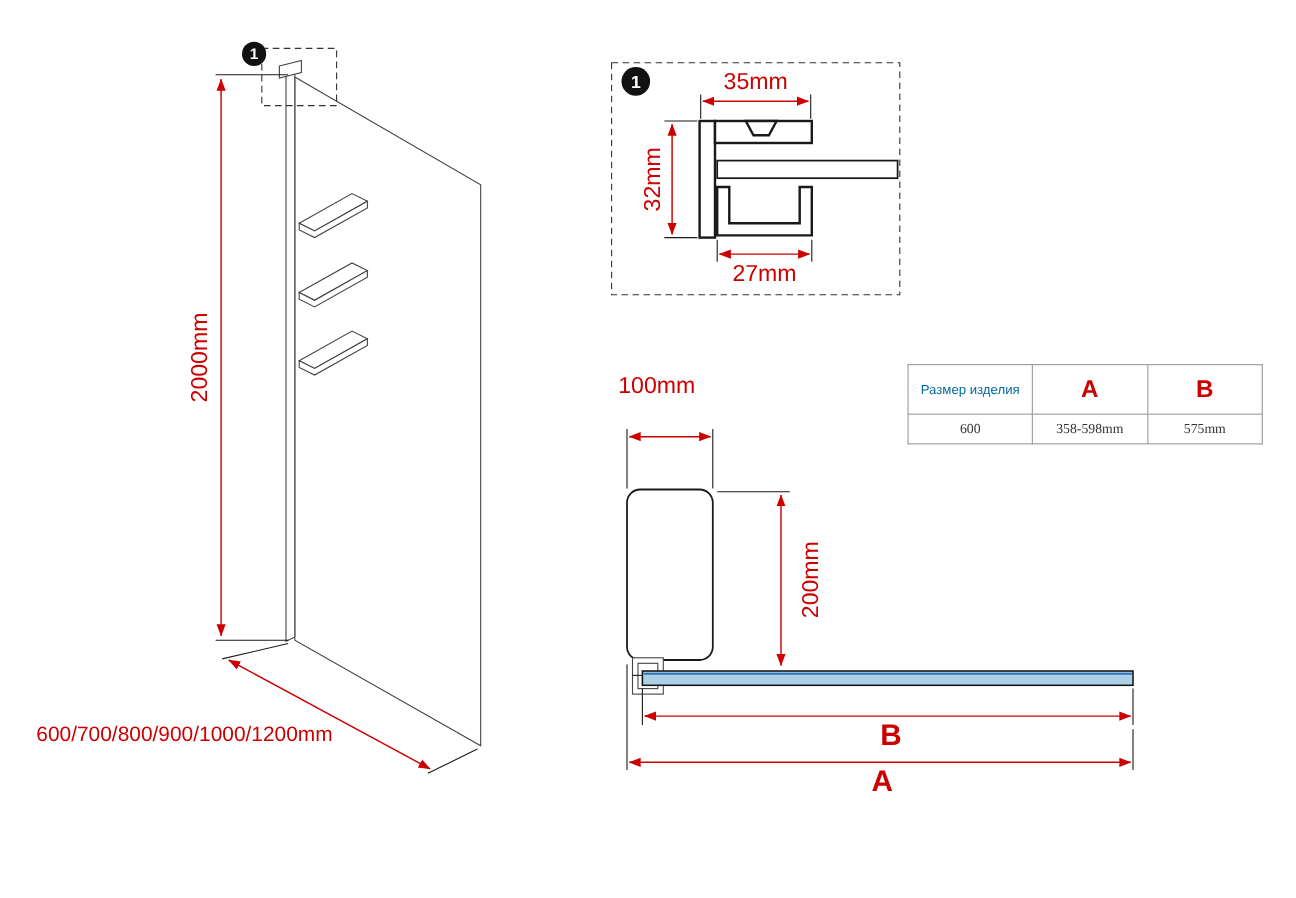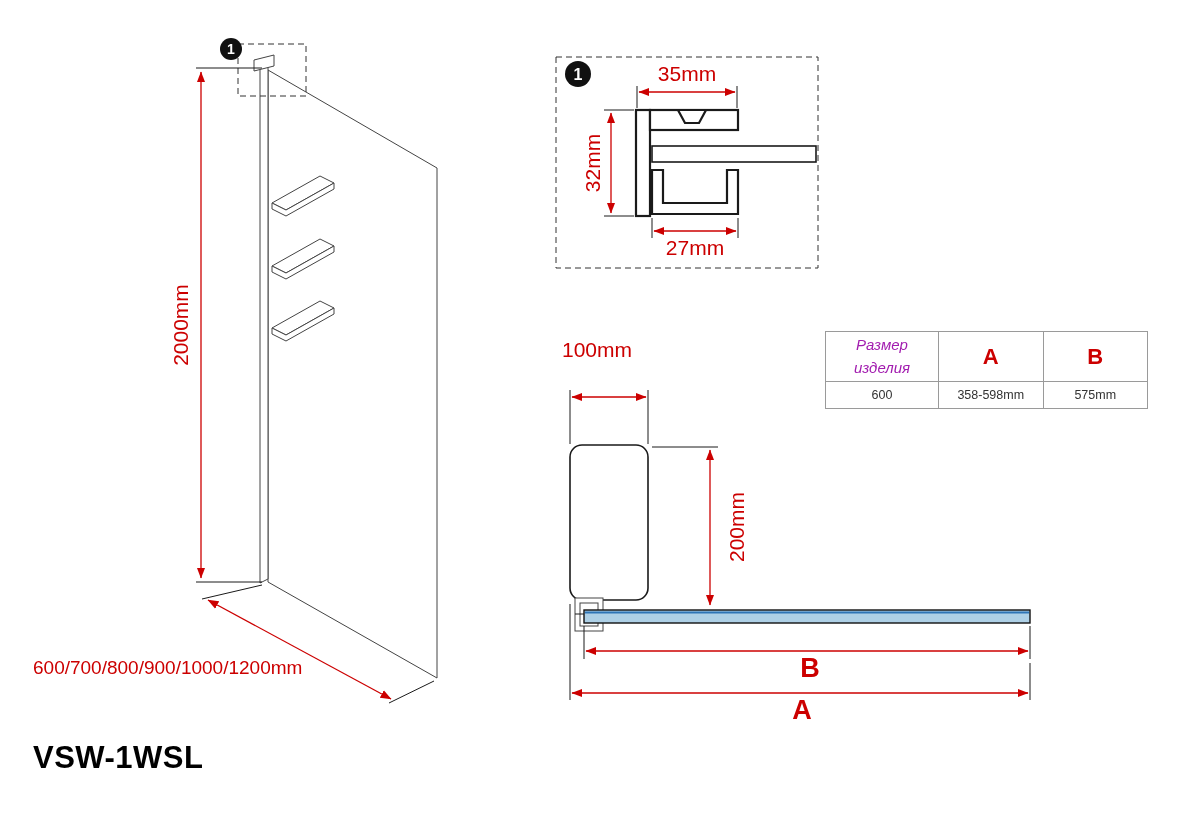--- a/index.html
+++ b/index.html
@@ -11,23 +11,23 @@
   .dimtext{fill:#cc0000;font-size:21px;}
   .dimtext-small{fill:#cc0000;font-size:19px;}
   .dimtext-big{fill:#cc0000;font-size:27px;font-weight:bold;}
   .outline{fill:#ffffff;stroke:#1a1a1a;stroke-width:2.2;}
   .thin-outline{fill:#ffffff;stroke:#444;stroke-width:1;}
   .dashedbox{fill:none;stroke:#333;stroke-width:1;stroke-dasharray:6 4;}
   .callout-circle{fill:#111;stroke:none;}
   .callout-num{fill:#fff;font-weight:bold;}
   .size-table{position:absolute;left:825px;top:331px;width:323px;border-collapse:collapse;table-layout:fixed;}
   .size-table th,.size-table td{border:1px solid #9a9a9a;text-align:center;vertical-align:middle;padding:2px 4px;}
-  .size-table th.size-h{font-size:15px;font-weight:normal;color:#a21caf;width:104px;height:40px;line-height:1.5;font-style:italic;}
+  .size-table th.size-h{font-size:12px;font-weight:normal;color:#0369a1;width:104px;height:40px;line-height:1.5;}
   .size-table th.ab-h{font-size:22px;font-weight:bold;color:#cc0000;}
-  .size-table td{font-size:12.5px;color:#333;height:22px;}
+  .size-table td{font-size:12.5px;color:#333;height:22px;font-family:Liberation Serif, serif;}
   .model-title{position:absolute;left:33px;top:740px;font-size:31px;font-weight:bold;color:#000;letter-spacing:0.5px;}
 </style>
 </head>
 <body>
 
 <div class="canvas">
 
   <svg width="1178" height="816" viewBox="0 0 1178 816">
     <defs>
       <marker id="arr" viewBox="0 0 10 10" refX="9.5" refY="5" markerWidth="11" markerHeight="11" orient="auto-start-reverse" markerUnits="userSpaceOnUse">
@@ -159,14 +159,13 @@
     </thead>
     <tbody>
       <tr>
         <td>600</td>
         <td>358-598mm</td>
         <td>575mm</td>
       </tr>
     </tbody>
   </table>
 
-  <div class="model-title">VSW-1WSL</div>
 </div>
 
 </body></html>

